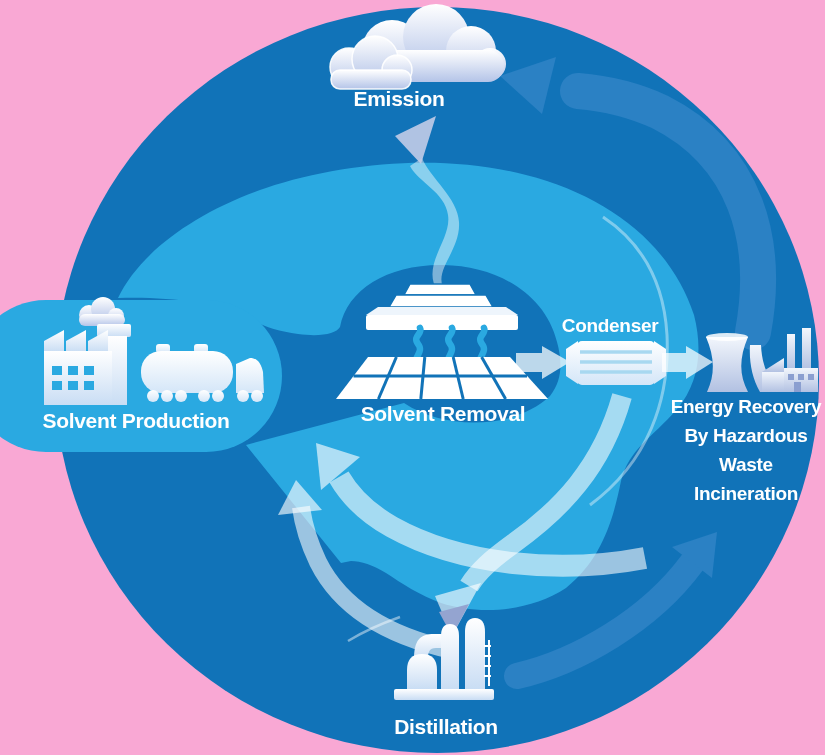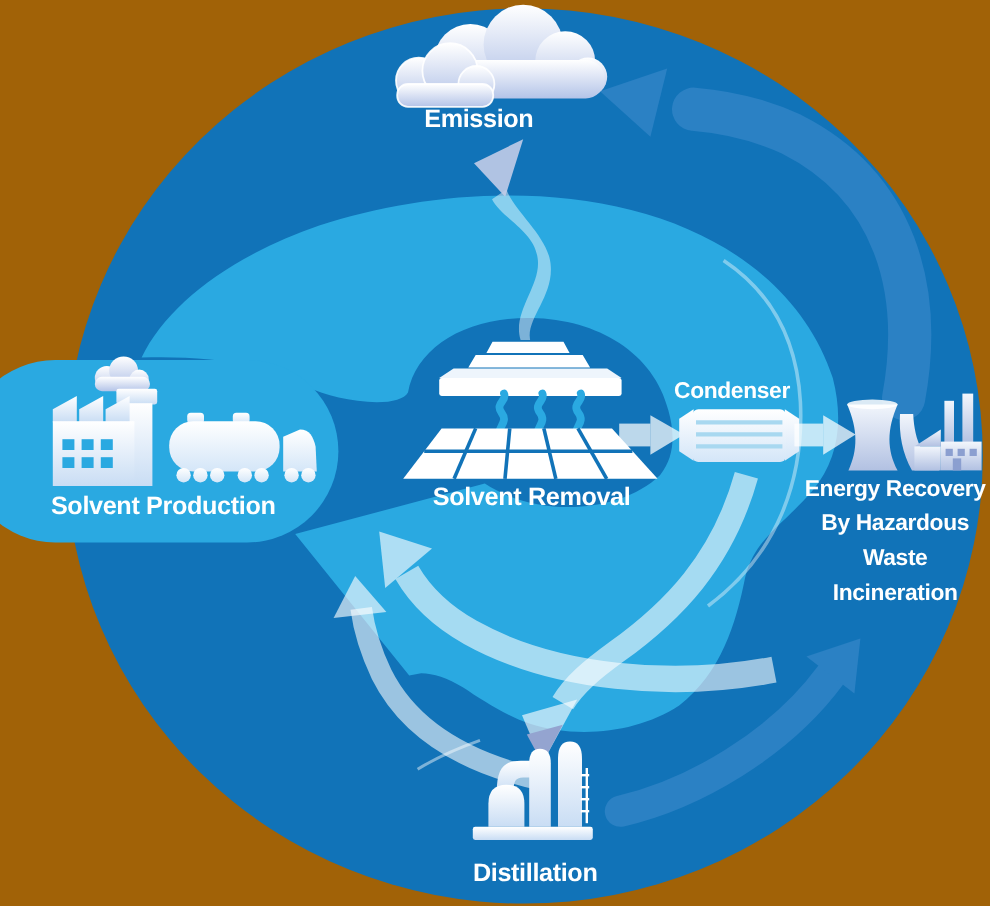--- a/index.html
+++ b/index.html
@@ -1,16 +1,16 @@
 <!DOCTYPE html>
 <html><head>
 <meta charset="utf-8">
 <style>
   html,body{margin:0;padding:0;background:#ffffff;}
-  #stage{position:relative;width:825px;height:755px;overflow:hidden;background:#a16207;
+  #stage{position:relative;width:825px;height:755px;overflow:hidden;background:#f9a8d4;
          font-family:"Liberation Sans",sans-serif;}
   svg{display:block;}
   .lbl{fill:#ffffff;font-family:"Liberation Sans",sans-serif;font-weight:bold;
        letter-spacing:-0.3px;}
   .lbl-lg{font-size:21px;}
   .lbl-md{font-size:19px;}
 </style>
 </head>
 <body>
 

